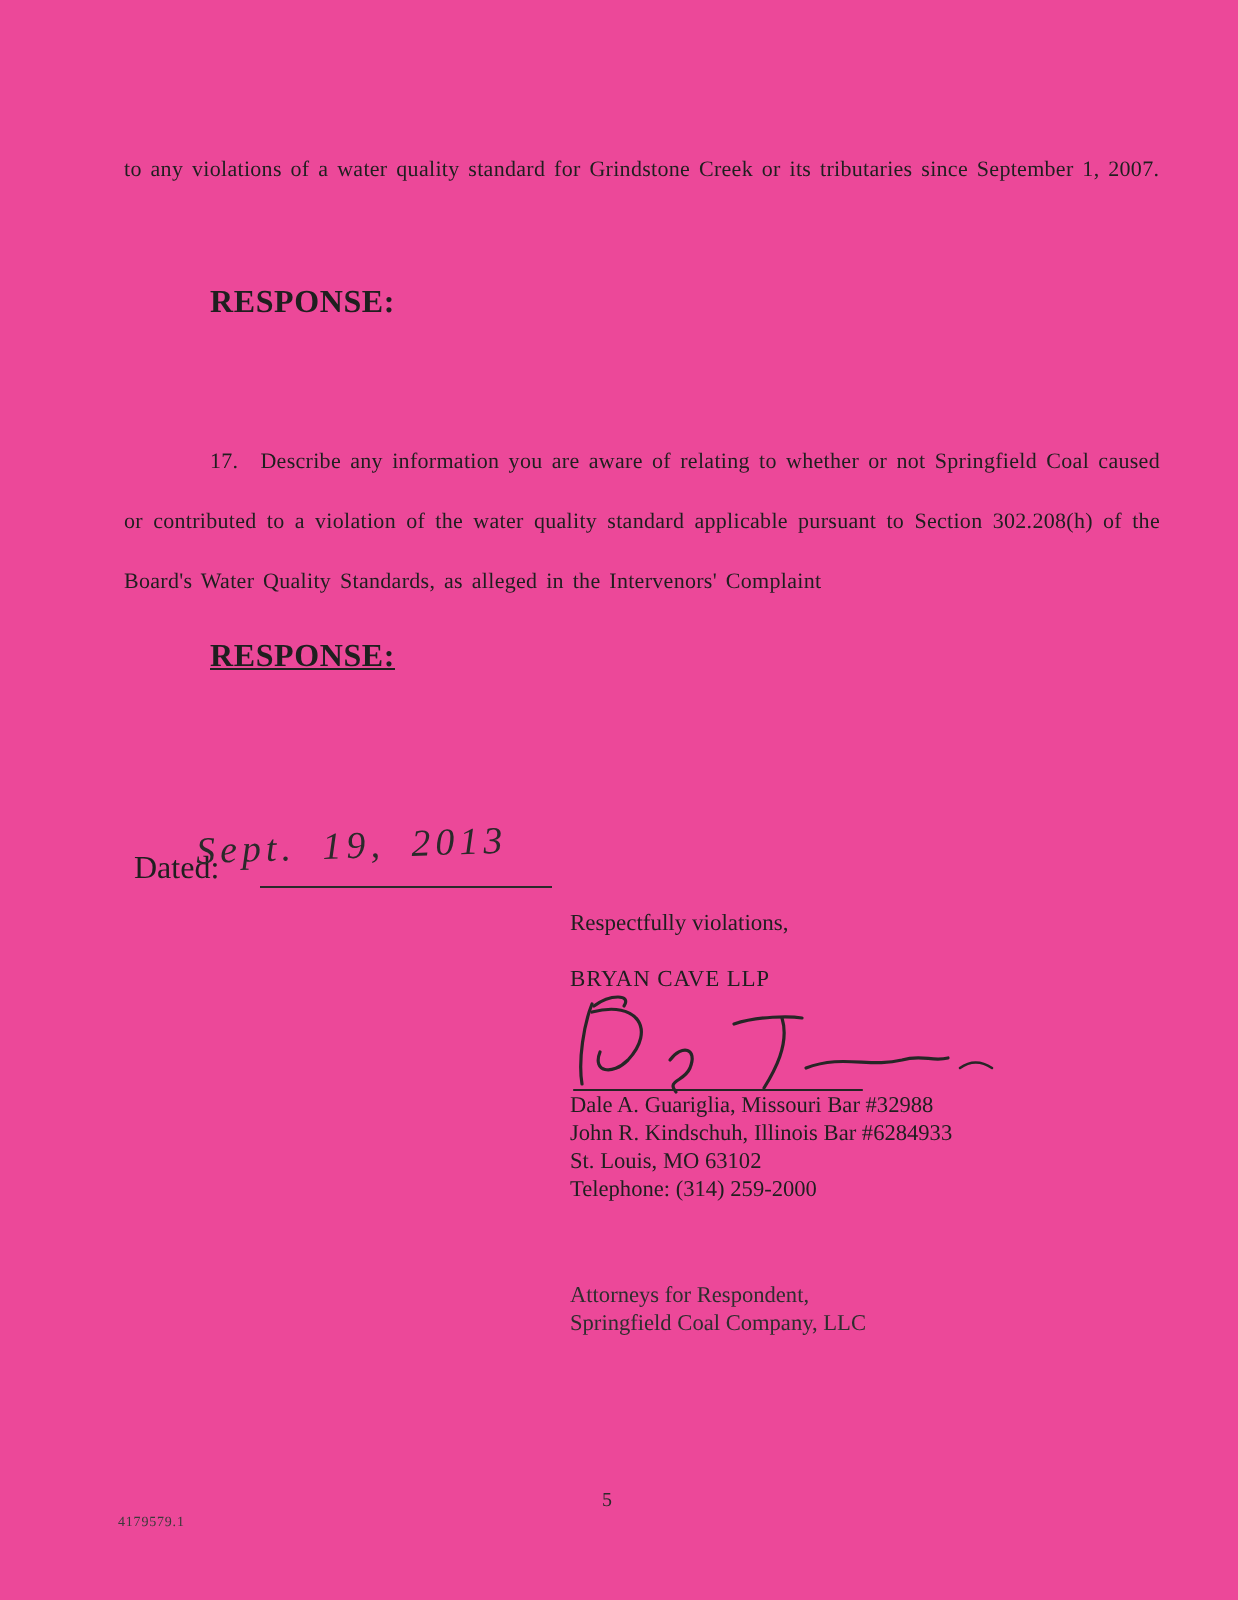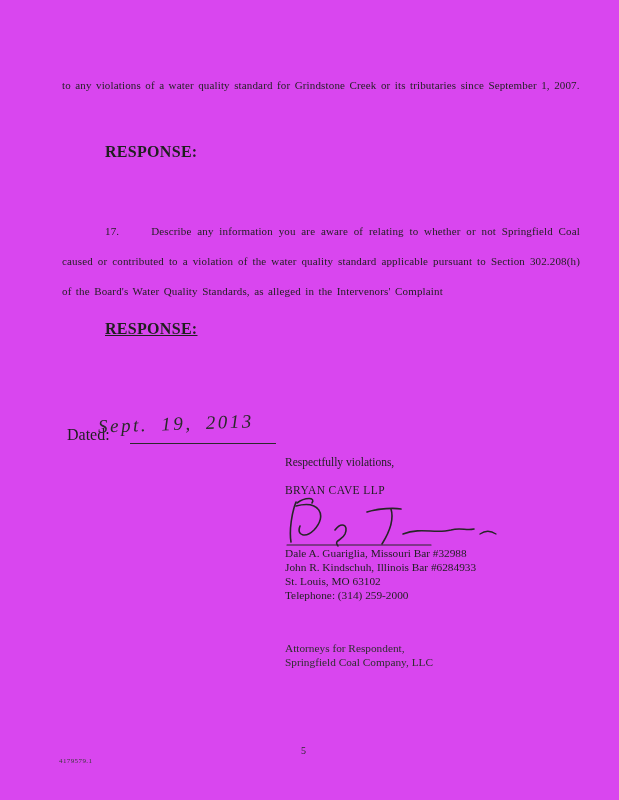--- a/index.html
+++ b/index.html
@@ -4,38 +4,38 @@
 <style>
   html, body {
     margin: 0;
     padding: 0;
     background: #ffffff;
   }
   .page {
     position: relative;
     width: 619px;
     height: 800px;
-    background: #d946ef;
+    background: #ec4899;
     font-family: "Liberation Serif", "DejaVu Serif", serif;
     color: #1f1f1f;
     overflow: hidden;
   }
   .para {
     position: absolute;
     left: 62px;
     width: 518px;
     font-size: 11px;
     line-height: 30px;
     text-align: justify;
     letter-spacing: 0.15px;
     word-spacing: 1.5px;
   }
   .para-intro { top: 70px; }
   .para-17 { top: 216px; text-indent: 43px; }
-  .pnum { margin-right: 32px; }
+  .pnum { margin-right: 11px; }
   .response-heading {
     position: absolute;
     left: 105px;
     font-size: 16px;
     font-weight: bold;
     letter-spacing: 0.3px;
   }
   .response-1 { top: 143px; }
   .response-2 { top: 320px; text-decoration: underline; }
   .dated-label {

